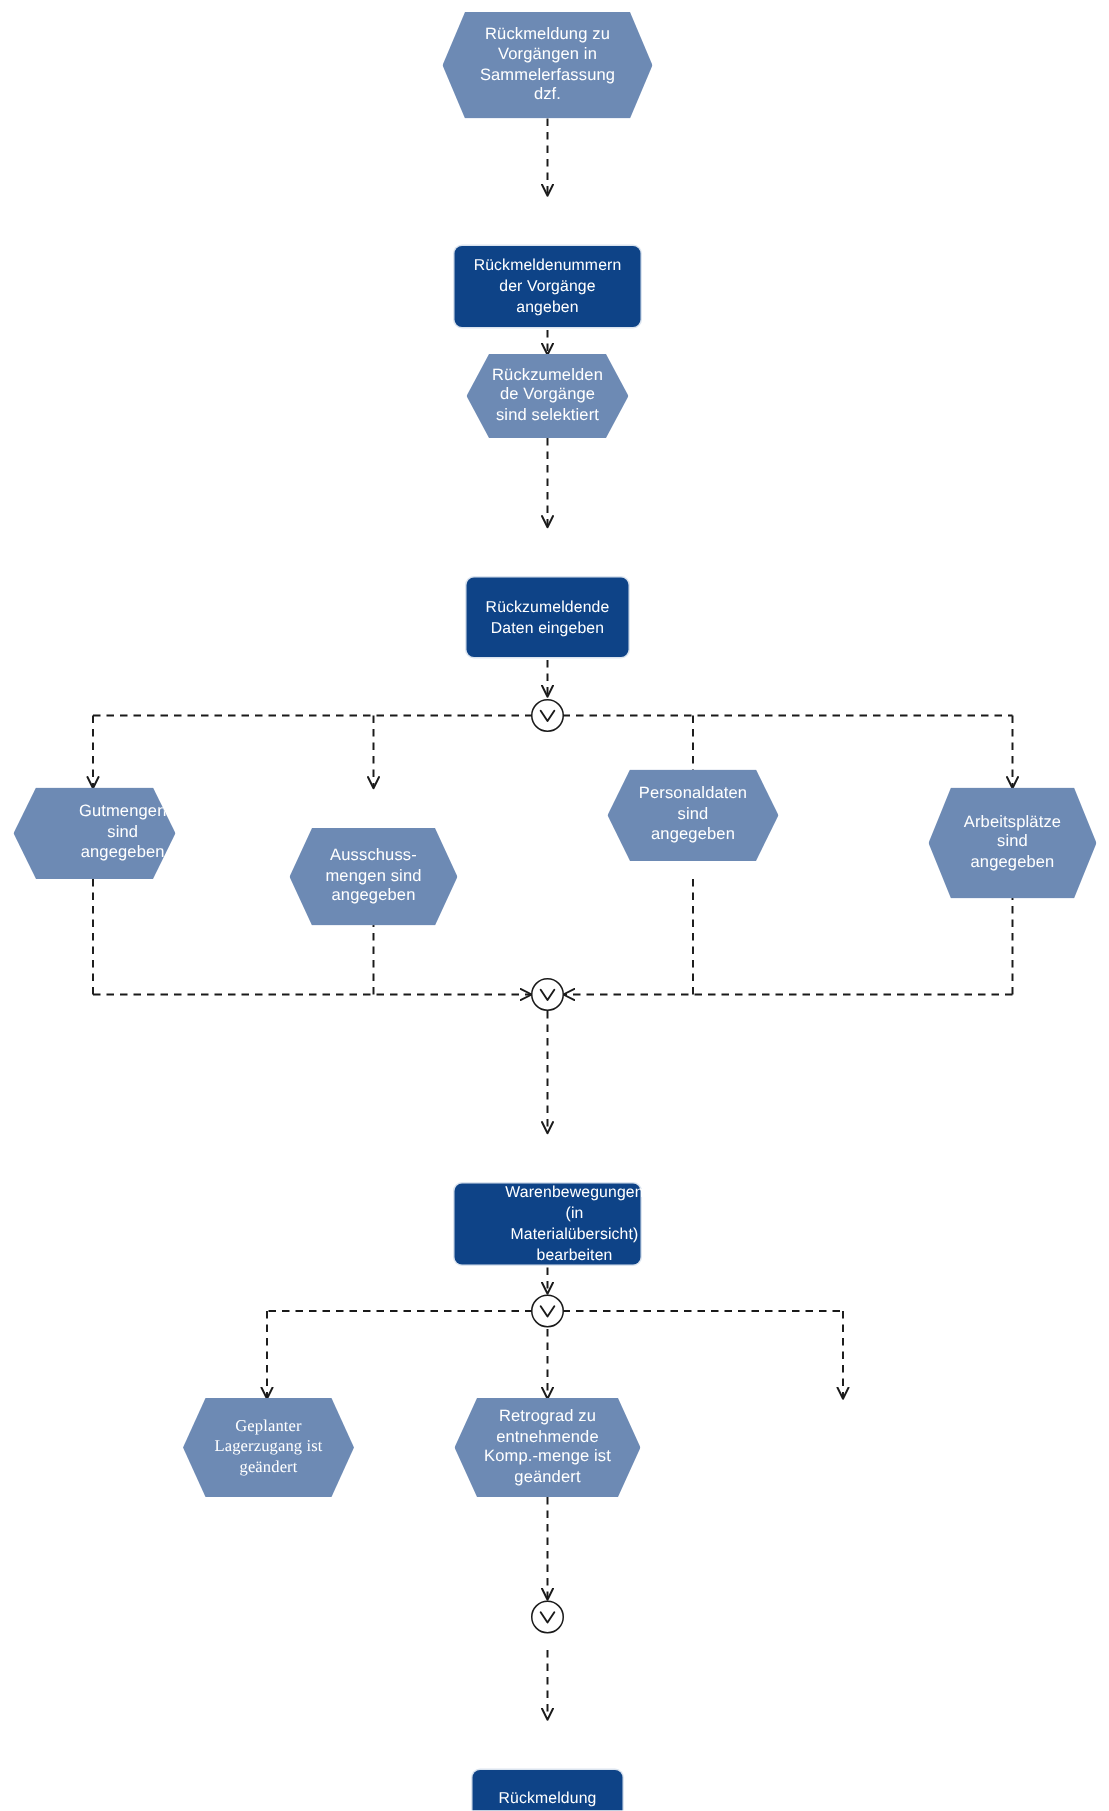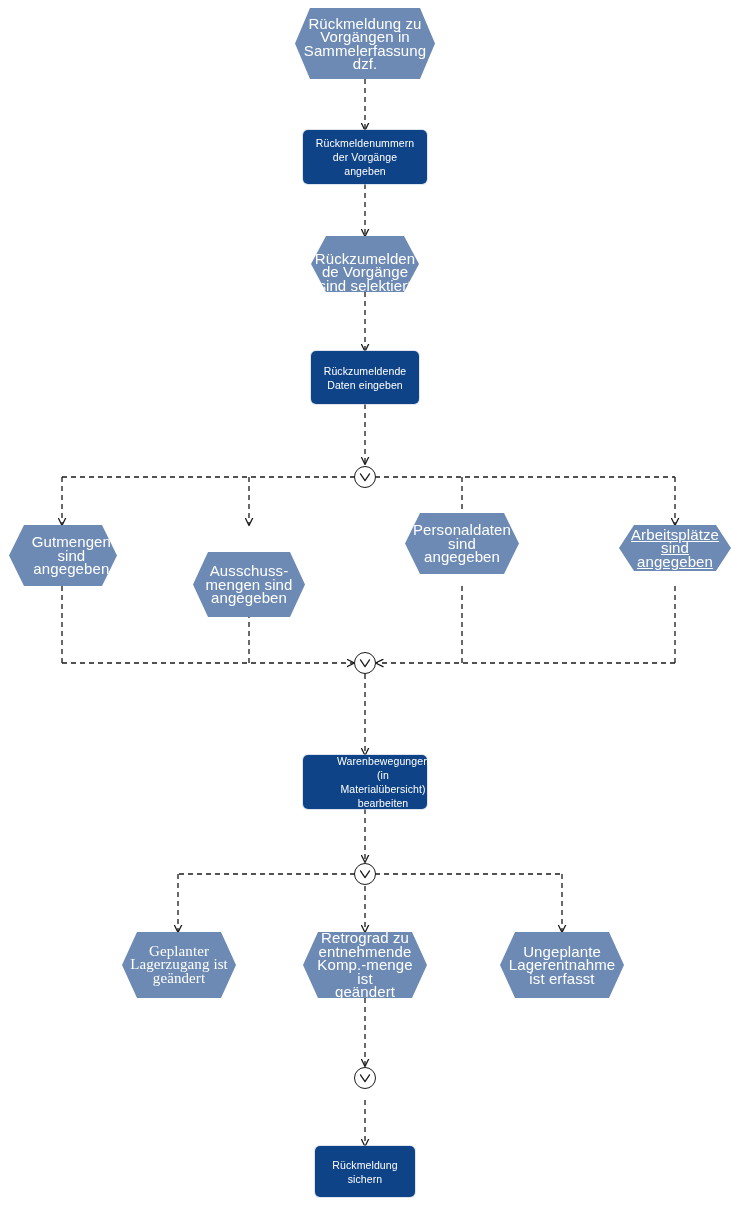--- a/index.html
+++ b/index.html
@@ -29,21 +29,21 @@
   
   .event {
     position: absolute;
     box-sizing: border-box;
     background: #6d8ab4;
     color: #ffffff;
     display: flex;
     align-items: center;
     justify-content: center;
     text-align: center;
-    font-size: 15px;
+    font-size: 11px;
     line-height: 13.5px;
     letter-spacing: 0.1px;
     -webkit-clip-path: polygon(0% 50%, 15px 0%, calc(100% - 15px) 0%, 100% 50%, calc(100% - 15px) 100%, 15px 100%);
     clip-path: polygon(0% 50%, 15px 0%, calc(100% - 15px) 0%, 100% 50%, calc(100% - 15px) 100%, 15px 100%);
   }
   .event .lbl {
     padding: 0 6px;
     white-space: pre-line;
   }
 
@@ -55,20 +55,21 @@
     color: #ffffff;
     border-radius: 5px;
     display: flex;
     align-items: center;
     justify-content: center;
     text-align: center;
     font-size: 10.5px;
     line-height: 14px;
     letter-spacing: 0.1px;
     box-shadow: 0 0 0 1px rgba(190,205,225,0.55);
+    margin-top: 34px;
   }
   .task .lbl {
     padding: 0 5px;
     white-space: pre-line;
   }
 
   
   .connector {
     position: absolute;
     width: 22px;
@@ -143,21 +144,21 @@
 Sammelerfassung
 dzf.</span>
   </div>
 
   <div class="task" style="left:303px; top:130px; width:124px; height:54px;">
     <span class="lbl">Rückmeldenummern
 der Vorgänge
 angeben</span>
   </div>
 
-  <div class="event" style="left:311px; top:236px; width:108px; height:56px;align-items:flex-end;">
+  <div class="event" style="left:311px; top:236px; width:108px; height:56px;">
     <span class="lbl">Rückzumelden
 de Vorgänge
 sind selektiert</span>
   </div>
 
   <div class="task" style="left:311px; top:351px; width:108px; height:53px;align-items:center;">
     <span class="lbl">Rückzumeldende
 Daten eingeben</span>
   </div>
 
@@ -178,21 +179,21 @@
 mengen sind
 angegeben</span>
   </div>
 
   <div class="event" style="left:405px; top:513px; width:114px; height:61px;">
     <span class="lbl">Personaldaten
 sind
 angegeben</span>
   </div>
 
-  <div class="event" style="left:619px; top:525px; width:112px; height:46px;text-decoration:underline;">
+  <div class="event" style="left:619px; top:525px; width:112px; height:74px;">
     <span class="lbl">Arbeitsplätze
 sind
 angegeben</span>
   </div>
 
   <div class="connector" style="left:354px; top:652px;">
     <svg viewBox="0 0 22 22" xmlns="http://www.w3.org/2000/svg">
       <path d="M6,7.5 L11,15 L16,7.5" fill="none" stroke="#1a1a1a" stroke-width="1.4" stroke-linecap="round" stroke-linejoin="round"></path>
     </svg>
   </div>
@@ -215,25 +216,20 @@
 geändert</span>
   </div>
 
   <div class="event" style="left:303px; top:932px; width:124px; height:66px;">
     <span class="lbl">Retrograd zu
 entnehmende
 Komp.-menge ist
 geändert</span>
   </div>
 
-  <div class="event" style="left:500px; top:932px; width:124px; height:66px;">
-    <span class="lbl">Ungeplante
-Lagerentnahme
-ist erfasst</span>
-  </div>
 
   <div class="connector" style="left:354px; top:1067px;">
     <svg viewBox="0 0 22 22" xmlns="http://www.w3.org/2000/svg">
       <path d="M6,7.5 L11,15 L16,7.5" fill="none" stroke="#1a1a1a" stroke-width="1.4" stroke-linecap="round" stroke-linejoin="round"></path>
     </svg>
   </div>
 
   <div class="task" style="left:315px; top:1146px; width:100px; height:51px;">
     <span class="lbl">Rückmeldung
 sichern</span>

